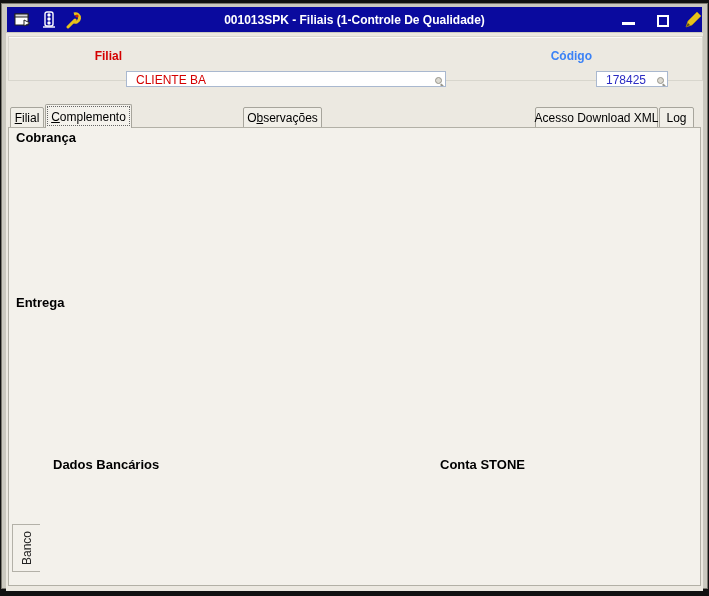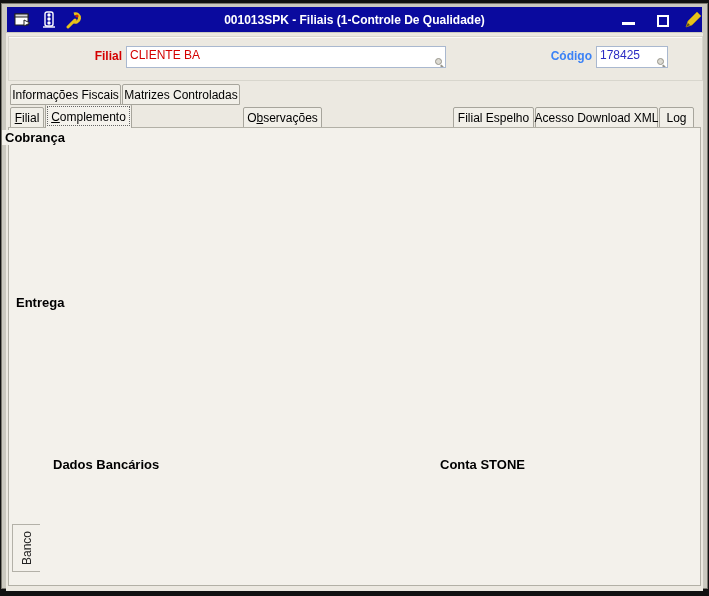--- a/index.html
+++ b/index.html
@@ -6,21 +6,21 @@
   .screen{position:relative;width:709px;height:596px;background:#111;font-family:"Liberation Sans",sans-serif;overflow:hidden;}
   .frame{position:absolute;left:1px;top:3px;right:1px;bottom:7px;background:#cbc9c0;border:1px solid #7a786f;}
   .client{position:absolute;left:6px;top:33px;right:6px;bottom:5px;background:#ece9e1;}
   .titlebar{position:absolute;left:7px;top:7px;width:695px;height:25px;background:#0a0a9e;display:flex;align-items:center;}
   .title{position:absolute;left:0;right:0;text-align:center;color:#fff;font-weight:bold;font-size:12px;}
   .tbicon{position:absolute;top:4px;width:18px;height:18px;}
   .tbctl{position:absolute;top:6px;}
   .hdrpanel{position:absolute;left:8px;top:36px;width:693px;height:43px;background:#ece9e1;border:1px solid #d8d6cd;box-shadow:inset 0 1px #fbfaf7;}
   .lbl{position:absolute;font-size:12px;color:#3b82f6;text-align:right;white-space:nowrap;}
   .lbl.b{font-weight:bold;}
-  .fld{position:absolute;height:22px;background:#fff;border:1px solid #a9b8cf;box-sizing:border-box;font-size:12px;color:#2b2bc3;padding:1px 3px;white-space:nowrap;overflow:hidden;}
+  .fld{position:absolute;height:16px;background:#fff;border:1px solid #a9b8cf;box-sizing:border-box;font-size:12px;color:#2b2bc3;padding:1px 9px;white-space:nowrap;overflow:hidden;margin-top:25px;}
   .fld.ro{background:#e5e3dc;color:#222;}
   .fld.red{color:#d40000;}
   .mag{position:absolute;right:0;bottom:-1px;width:11px;height:11px;}
   .mag::before{content:"";position:absolute;left:1px;top:1px;width:5px;height:5px;border:1px solid #97958b;border-radius:50%;background:#dcdad2;}
   .mag::after{content:"";position:absolute;right:0;bottom:0;width:5px;height:2px;background:#97958b;transform:rotate(45deg);}
   .tab{position:absolute;height:21px;display:flex;align-items:center;justify-content:center;font-size:12px;background:#f1efe8;border:1px solid #a7a59c;border-radius:2px 2px 0 0;box-sizing:border-box;color:#000;white-space:nowrap;}
   .tab.sel{height:24px;background:#f4f2ec;border-bottom:none;z-index:3;outline:1px dotted #666;outline-offset:-3px;}
   .hot{text-decoration:underline;}
   .pane{position:absolute;left:8px;top:127px;width:693px;height:459px;background:#f3f1eb;border:1px solid #b2b0a6;box-sizing:border-box;z-index:1;}
   .grp{position:absolute;border:1px solid #cfcdc3;box-sizing:border-box;}
@@ -73,49 +73,40 @@
   <div class="fld red" style="left:126px;top:46px;width:320px">
     <span>CLIENTE BA</span>
     <span class="mag"></span>
   </div>
   <div class="lbl b" style="left:512px;top:49px;width:80px">Código</div>
   <div class="fld" style="left:596px;top:46px;width:72px">
     <span>178425</span>
     <span class="mag"></span>
   </div>
 
-  <div class="tab" style="left:10px;top:84px;width:111px">
-      <span>Informações Fiscais</span>
-    </div>
-  <div class="tab" style="left:122px;top:84px;width:118px">
-      <span>Matrizes Controladas</span>
-    </div>
 
   <div class="tab" style="left:10px;top:107px;width:34px">
     <span><span></span><span class="hot">F</span><span>ilial</span></span>
   </div>
   <div class="tab sel" style="left:45px;top:104px;width:87px">
     <span><span></span><span class="hot">C</span><span>omplemento</span></span>
   </div>
   <div class="tab" style="left:243px;top:107px;width:79px">
     <span><span>O</span><span class="hot">b</span><span>servações</span></span>
   </div>
-  <div class="tab" style="left:453px;top:107px;width:81px">
-    <span><span>Filial Espelho</span></span>
-  </div>
   <div class="tab" style="left:535px;top:107px;width:123px">
     <span><span>Acesso Download XML</span></span>
   </div>
   <div class="tab" style="left:659px;top:107px;width:35px">
     <span><span>Log</span></span>
   </div>
 
   <div class="pane"></div>
 
-  <div class="gcap" style="left:2px;top:130px">Cobrança</div>
+  <div class="gcap" style="left:13px;top:130px">Cobrança</div>
   <div class="grp" style="left:14px;top:148px;width:683px;height:140px"></div>
 
   <div class="lbl" style="left:10px;top:156px;width:95px">Razão Social:</div>
   <div class="fld" style="left:108px;top:153px;width:330px"><span>CLIENTE BA LTDA</span></div>
 
   <div class="lbl" style="left:10px;top:179px;width:95px">Endereço:</div>
   <div class="fld" style="left:108px;top:176px;width:330px"><span>AV LUÍS EDUARDO MAGALHÃES 55</span></div>
 
   <div class="lbl" style="left:10px;top:202px;width:95px">Número:</div>
   <div class="fld" style="left:108px;top:199px;width:45px"><span>152</span></div>

